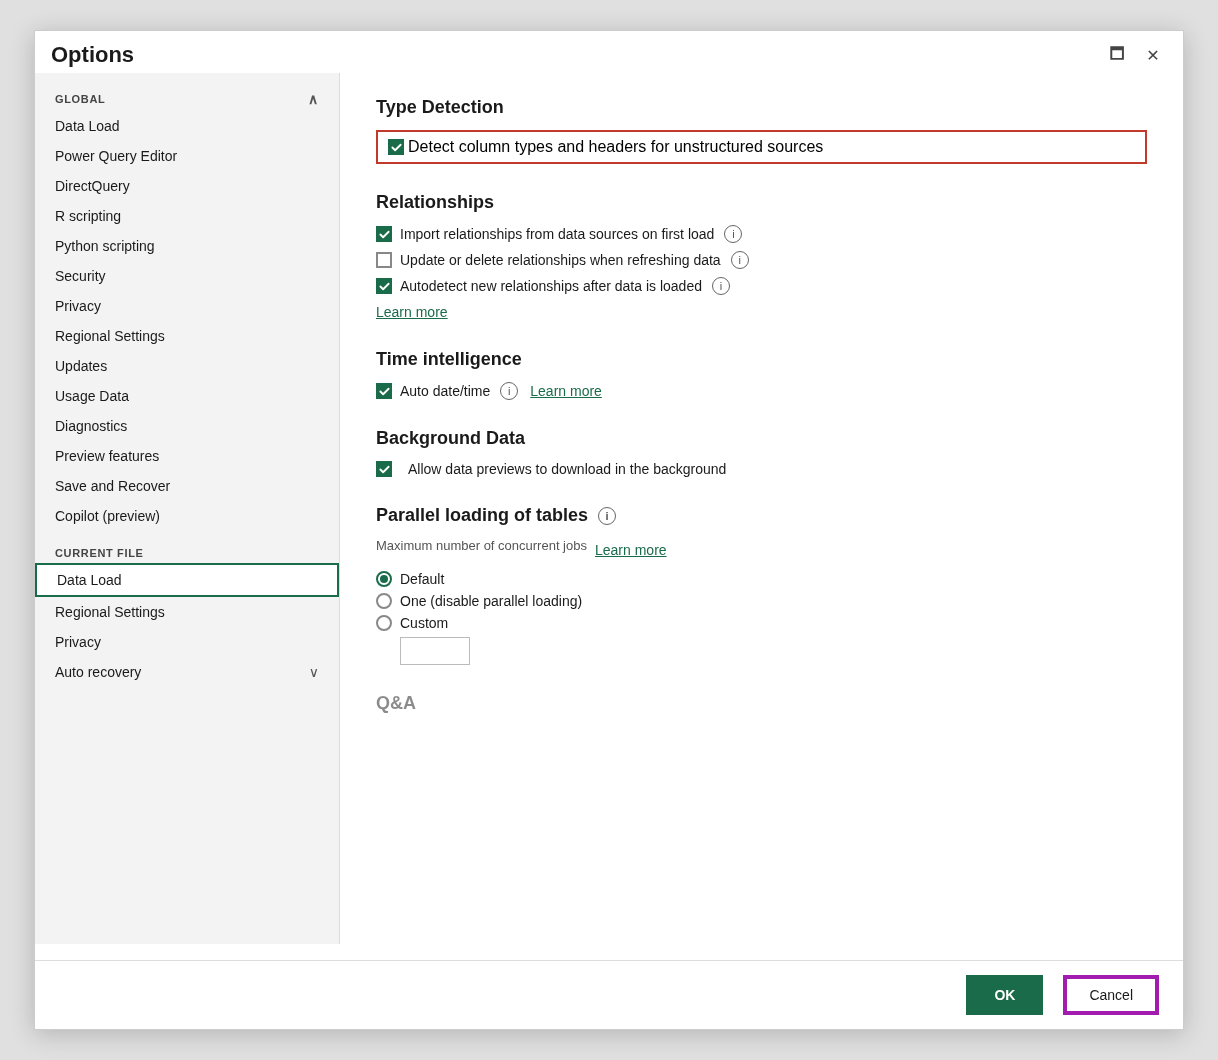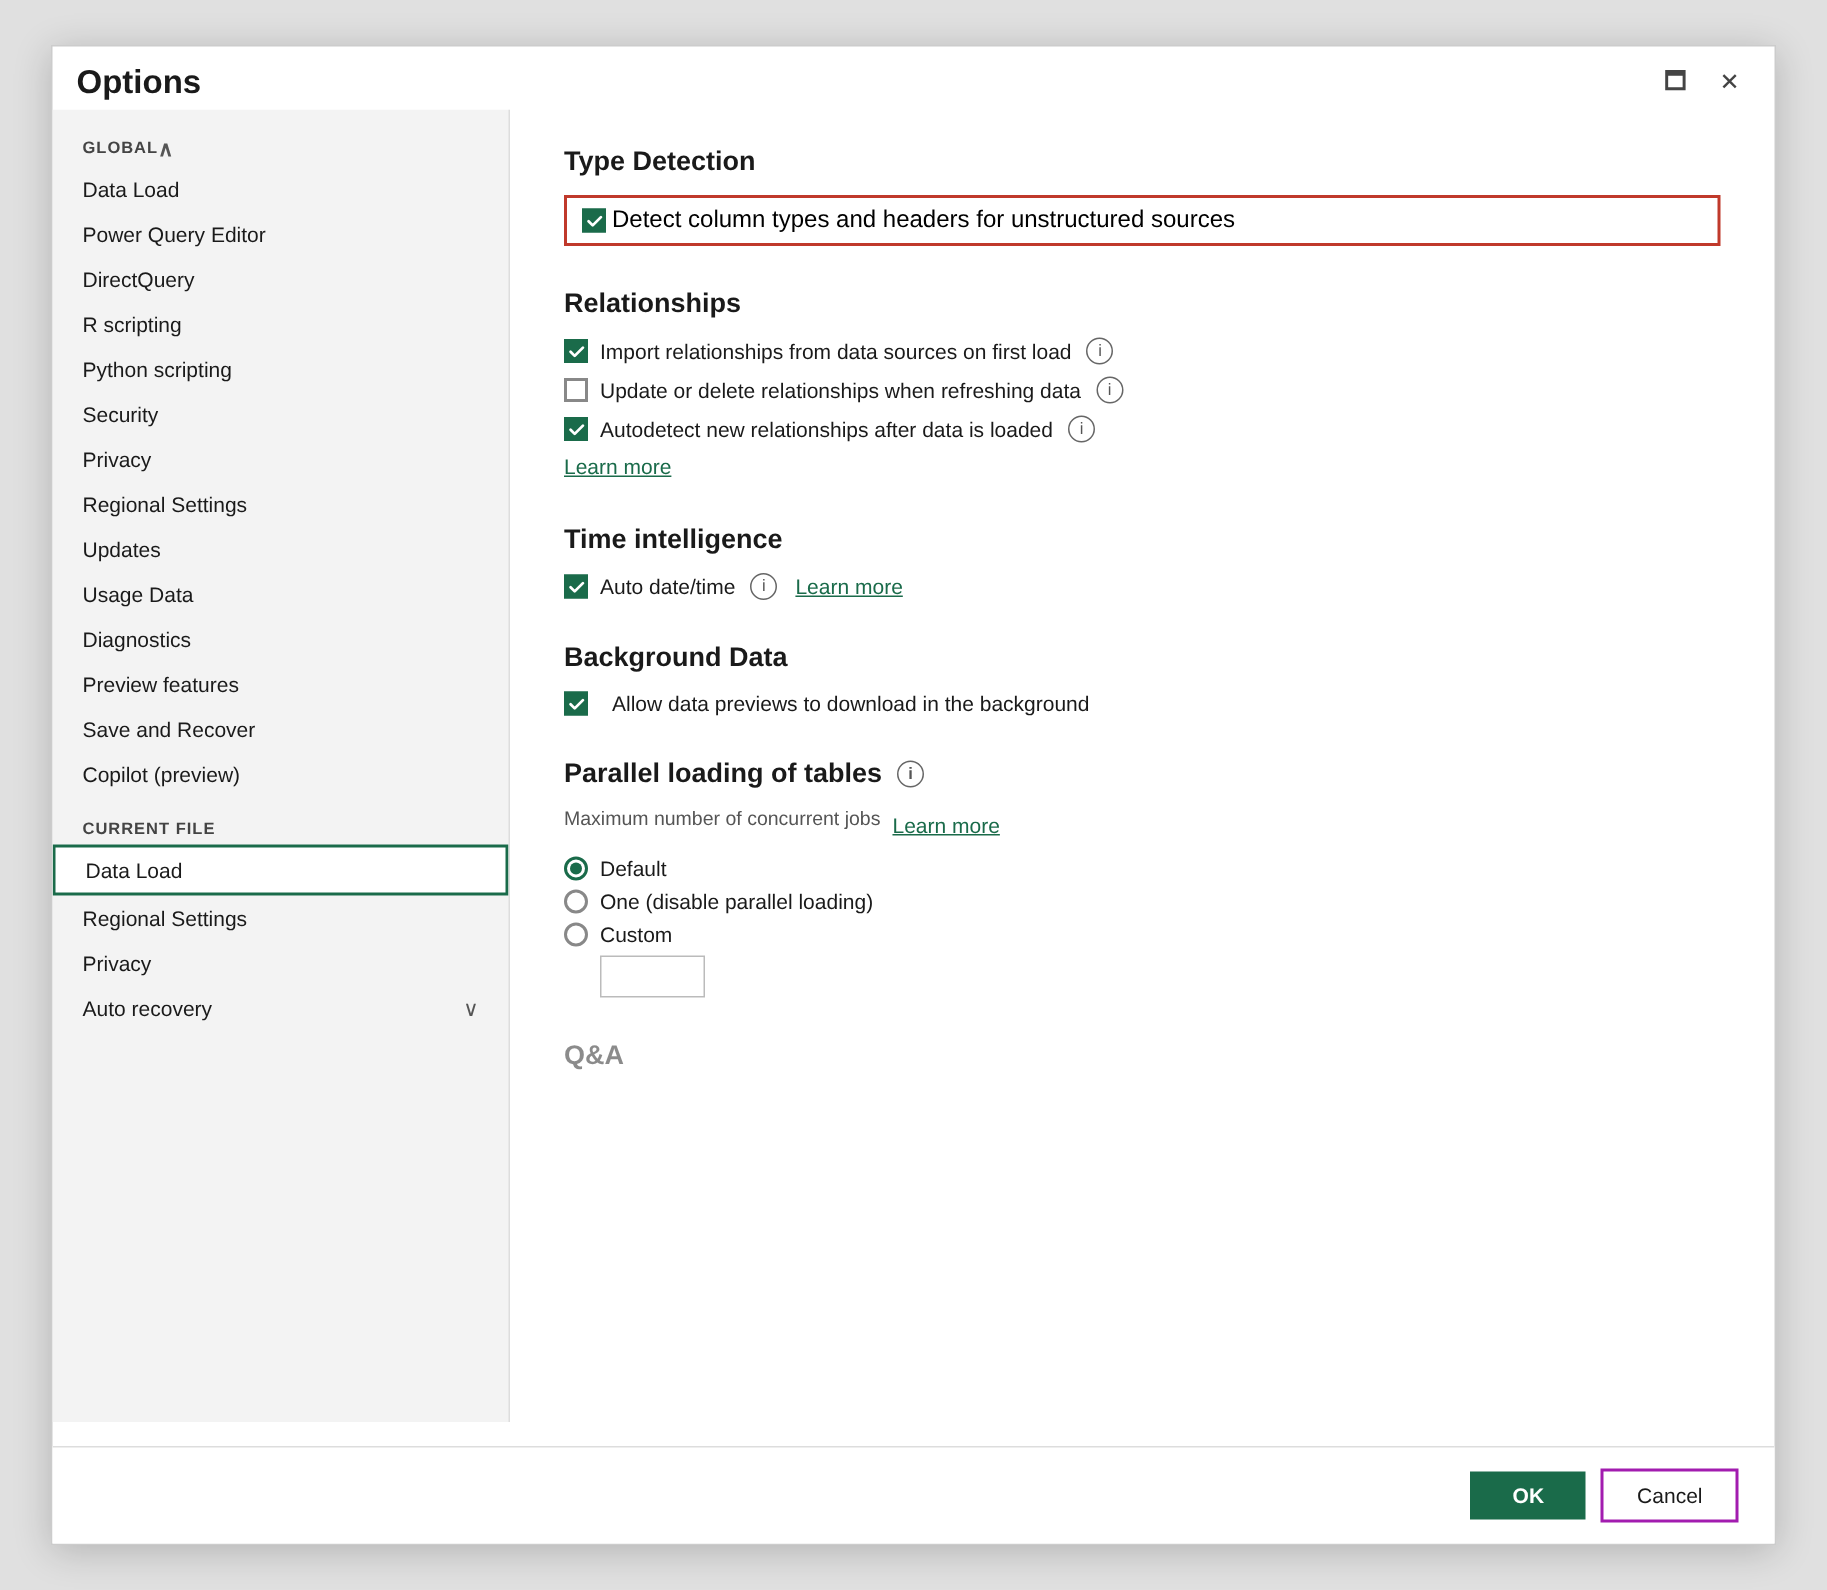--- a/index.html
+++ b/index.html
@@ -67,20 +67,21 @@
       flex-direction: column;
     }
     .sidebar-section-header {
       font-size: 11px;
       font-weight: 700;
       color: #444;
       padding: 10px 20px 4px 20px;
       letter-spacing: 0.06em;
       display: flex;
       align-items: center;
+      justify-content: space-between;
     }
     .sidebar-chevron {
       font-size: 14px;
       color: #555;
       cursor: pointer;
     }
     .sidebar-item {
       padding: 7px 20px;
       font-size: 14px;
       color: #1a1a1a;
@@ -222,41 +223,40 @@
     
     .main-content::-webkit-scrollbar { width: 10px; }
     .main-content::-webkit-scrollbar-thumb { background: #bbb; border-radius: 4px; }
     .main-content::-webkit-scrollbar-track { background: #f0f0f0; }
     .sidebar::-webkit-scrollbar { width: 6px; }
     .sidebar::-webkit-scrollbar-thumb { background: #bbb; }
     
     .dialog-footer {
       display: flex;
       justify-content: flex-end;
-      align-items: center;
       padding: 14px 24px;
       border-top: 1px solid #ddd;
-      gap: 10px;
+      gap: 20px;
       background: #fff;
       margin-top: 16px;
     }
     .btn-ok {
       background: #1a6b4a;
       color: #fff;
       border: none;
       padding: 8px 28px;
       font-size: 14px;
       font-weight: 600;
       cursor: pointer;
       min-width: 70px;
     }
     .btn-cancel {
       background: #fff;
       color: #1a1a1a;
-      border: 2px solid #a21caf;
+      border: 4px solid #a21caf;
       padding: 8px 22px;
       font-size: 14px;
       cursor: pointer;
       min-width: 70px;
     }
     .section-label-small {
       font-size: 13px;
       color: #555;
       margin-bottom: 8px;
     }

